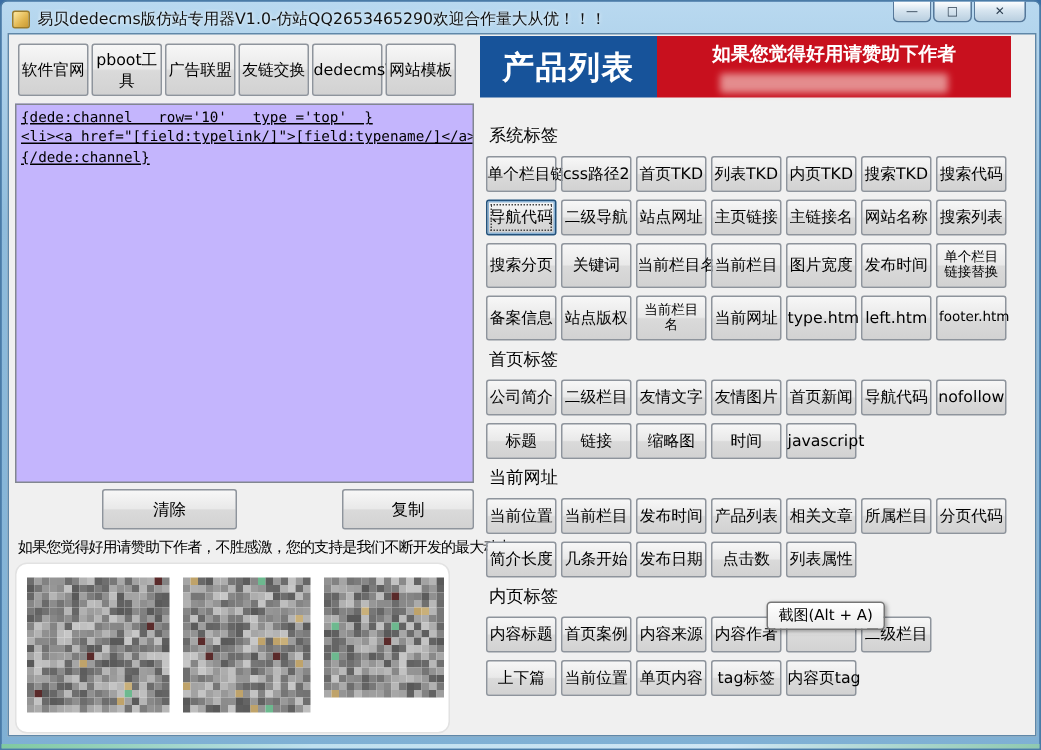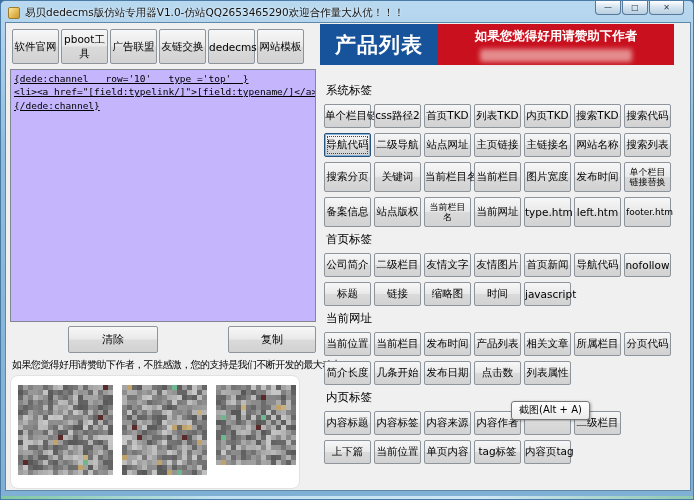--- a/index.html
+++ b/index.html
@@ -1130,21 +1130,21 @@
             <button class="tag-btn">几条开始</button>
             <button class="tag-btn">发布日期</button>
             <button class="tag-btn">点击数</button>
             <button class="tag-btn">列表属性</button>
           </div>
         </div>
         <div class="section">
           <div class="sec-label">内页标签</div>
           <div class="btn-row">
             <button class="tag-btn">内容标题</button>
-            <button class="tag-btn">内容标签</button>
+            <button class="tag-btn">首页案例</button>
             <button class="tag-btn">内容来源</button>
             <button class="tag-btn">内容作者</button>
             <button class="tag-btn covered"></button>
             <button class="tag-btn">二级栏目</button>
           </div>
           <div class="btn-row">
             <button class="tag-btn">上下篇</button>
             <button class="tag-btn">当前位置</button>
             <button class="tag-btn">单页内容</button>
             <button class="tag-btn">tag标签</button>

